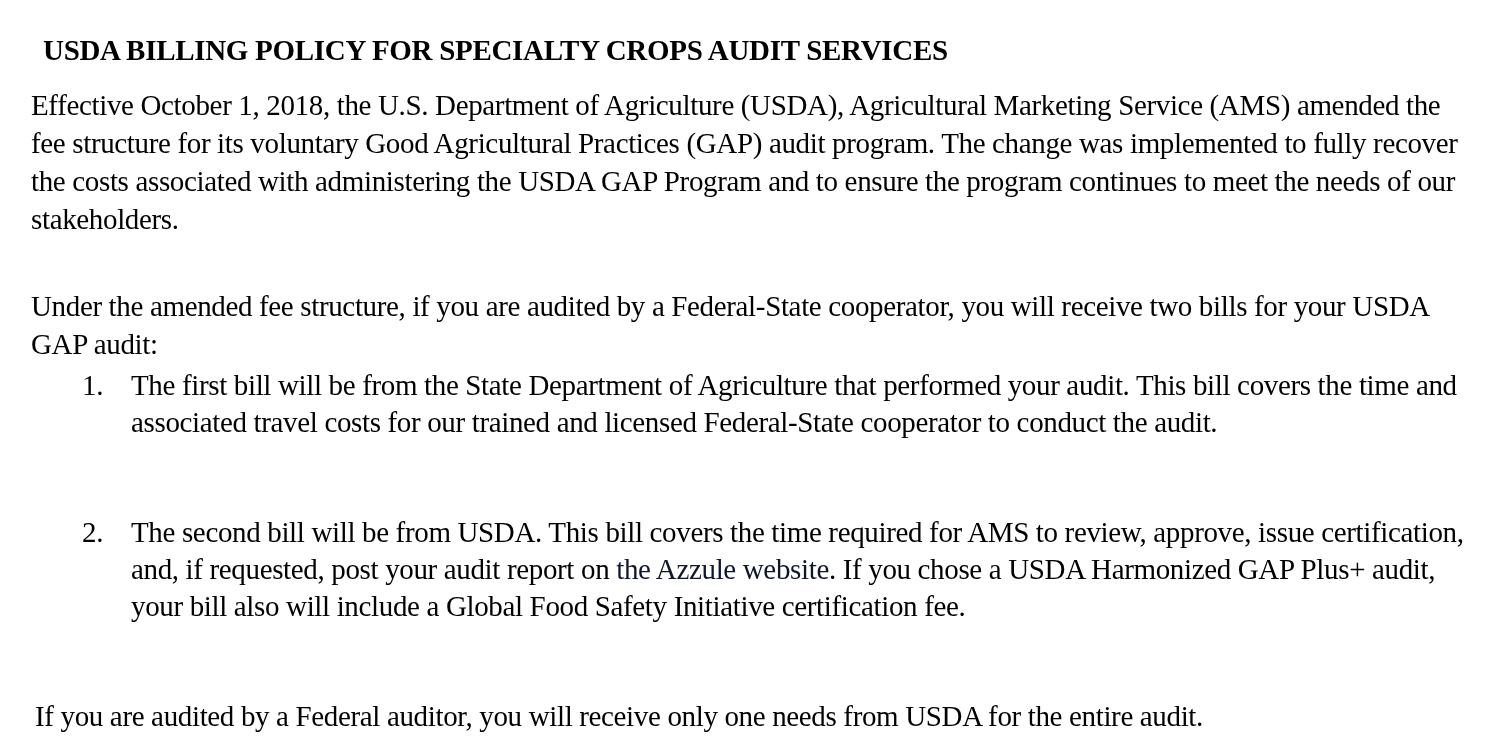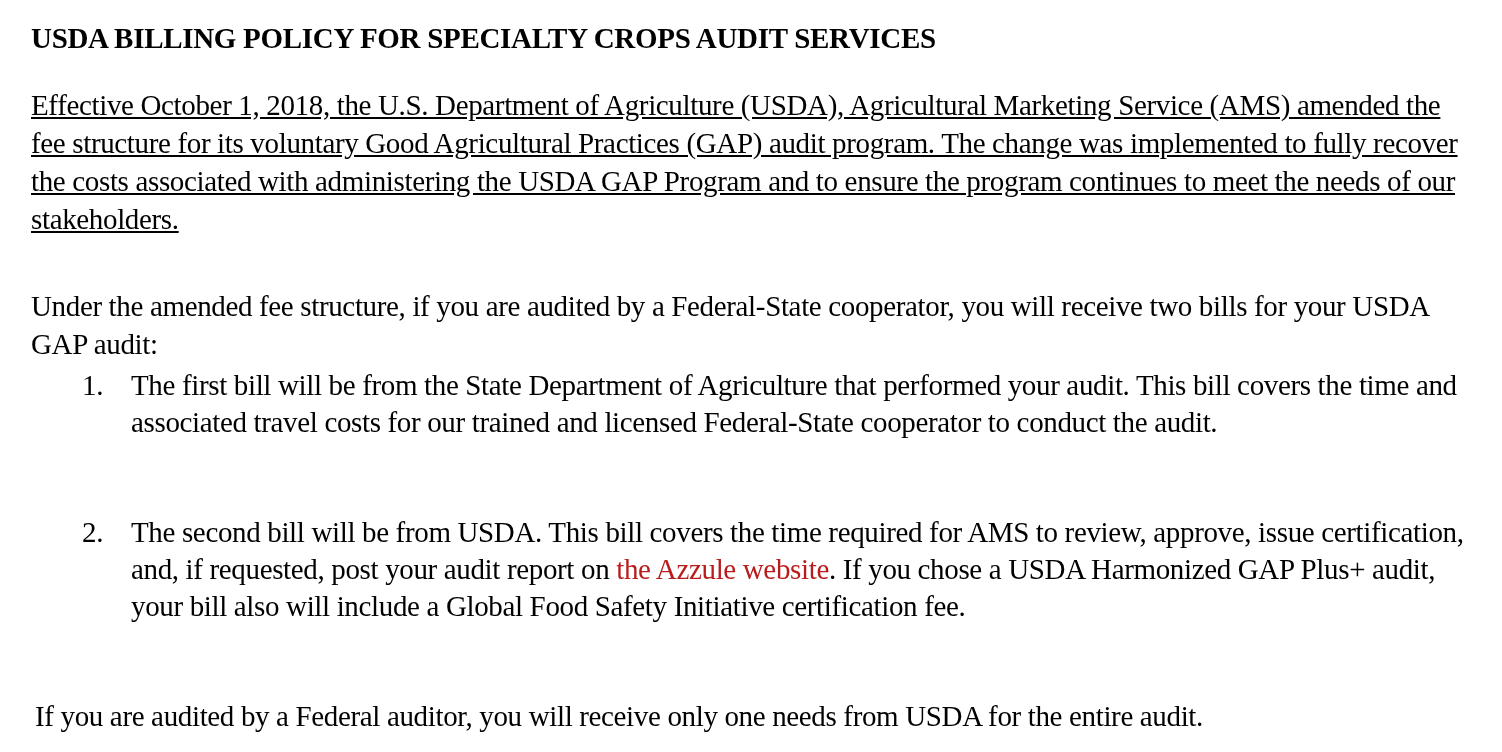--- a/index.html
+++ b/index.html
@@ -22,32 +22,32 @@
       width: 1450px;
     }
     .title {
       position: absolute;
       left: 0;
       top: 22px;
       font-size: 29px;
       font-weight: bold;
       letter-spacing: -0.3px;
       white-space: nowrap;
-      margin: 0;
+      margin: 12px;
     }
     .para {
       position: absolute;
       left: 0;
       font-size: 29px;
       line-height: 38px;
       letter-spacing: -0.35px;
       margin: 0;
       width: 1450px;
     }
-    .p1 { top: 86px; text-decoration: underline; }
+    .p1 { top: 86px; }
     .p2 { top: 266px; margin-top: 21px; }
     .list {
       position: absolute;
       left: 0;
       margin: 0;
       padding: 0;
       list-style: none;
       font-size: 29px;
       line-height: 37px;
       letter-spacing: -0.35px;
@@ -67,21 +67,21 @@
       white-space: nowrap;
     }
     .item-text {
       position: absolute;
       left: 92px;
       top: 0;
       width: 1340px;
       margin-left: 8px;
     }
     .link {
-      color: #b91c1c;
+      color: #0f172a;
       text-decoration: none;
       font-family: "Liberation Serif", "DejaVu Serif", serif;
     }
     .p3 {
       top: 697px;
       left: 4px;
     }
   </style>
 </head>
 <body>

